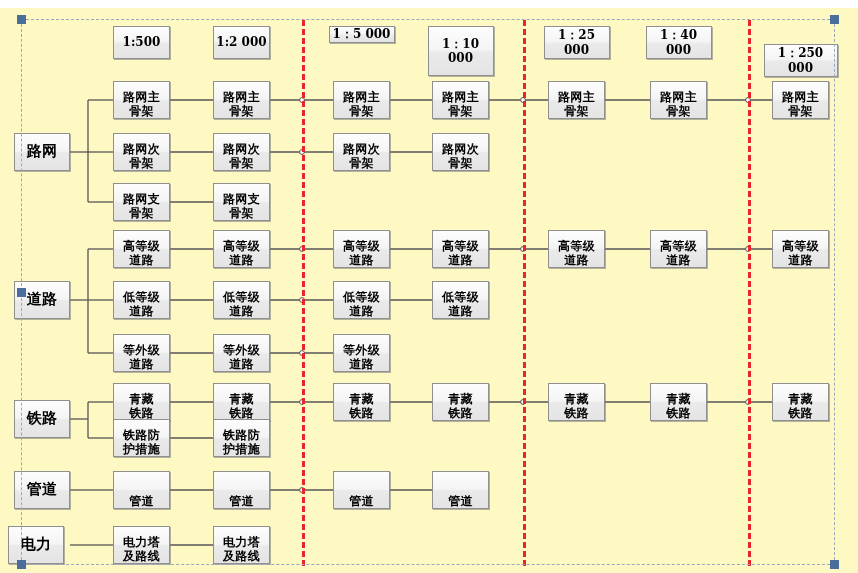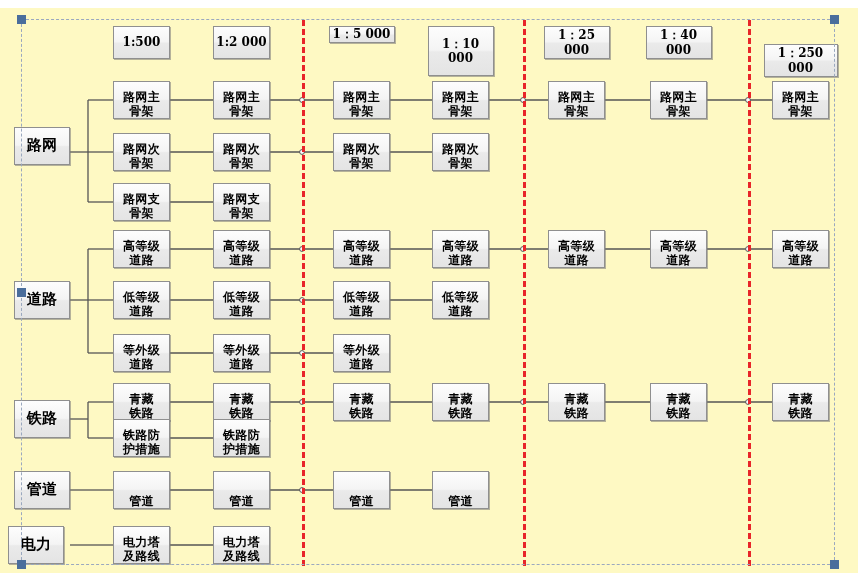--- a/index.html
+++ b/index.html
@@ -148,21 +148,21 @@
       <div class="box scale" style="left: 113px; top: 18px; width: 57px; height: 33px;">1:500</div>
       <div class="box scale" style="left: 213px; top: 18px; width: 57px; height: 33px;">1:2 000</div>
       <div class="box scale" style="left: 328.5px; top: 18px; width: 66px; height: 17px;">1：5 000</div>
       <div class="box scale" style="left: 427.5px; top: 18px; width: 66px; height: 50px;">1：10 000</div>
       <div class="box scale" style="left: 543.5px; top: 18px; width: 66px; height: 33px;">1：25 000</div>
       <div class="box scale" style="left: 645.5px; top: 18px; width: 66px; height: 33px;">1：40 000</div>
       <div class="box scale" style="left: 763.5px; top: 36px; width: 74px; height: 33px;">1：250 000</div>
     </div>
 
   <div id="category-boxes">
-      <div class="box cat" style="left: 14px; top: 119px; width: 56px; height: 38px;">路网</div>
+      <div class="box cat" style="left: 14px; top: 125px; width: 56px; height: 38px;">路网</div>
       <div class="box cat" style="left: 14px; top: 273px; width: 56px; height: 38px;">道路</div>
       <div class="box cat" style="left: 14px; top: 392px; width: 56px; height: 38px;">铁路</div>
       <div class="box cat" style="left: 14px; top: 463px; width: 56px; height: 38px;">管道</div>
       <div class="box cat" style="left: 8px; top: 518px; width: 56px; height: 38px;">电力</div>
     </div>
 
   <div id="node-boxes">
       <div class="box node" style="left: 113px; top: 73px; width: 57px; height: 38px;">
         <div>
           <span>路网主</span>

